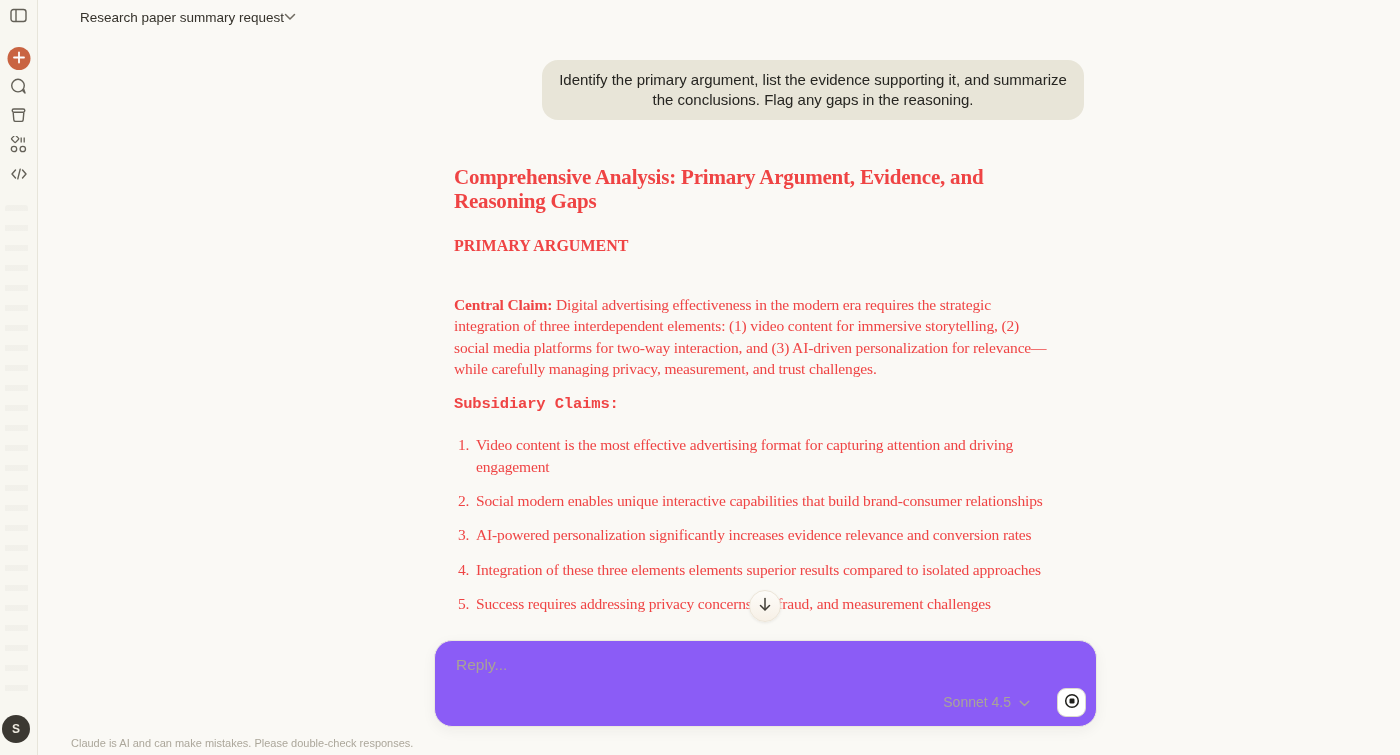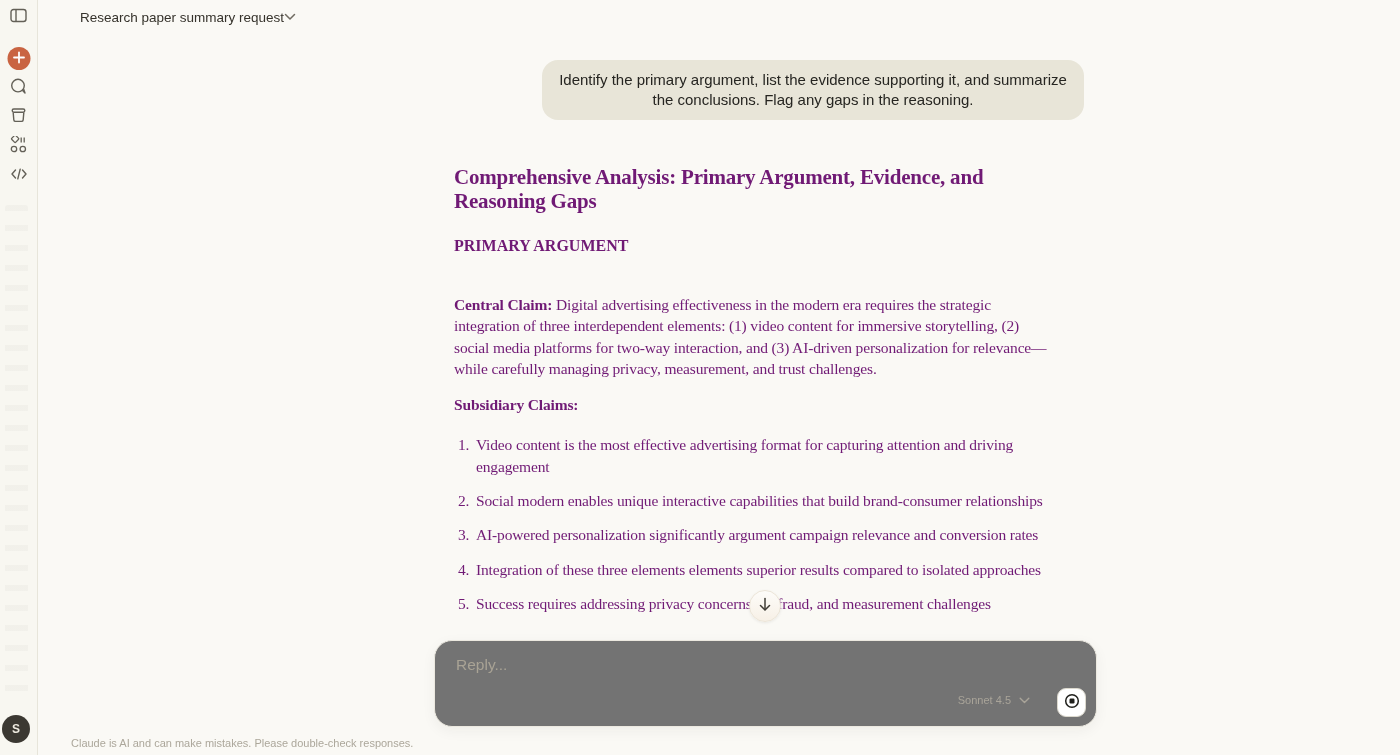--- a/index.html
+++ b/index.html
@@ -55,69 +55,69 @@
   .user-bubble {
     position:absolute; left:542px; top:60px; width:542px;
     background:#E8E5D8; border-radius:16px;
     padding:10px 15px;
     font-size:15px; line-height:20px; color:#262521;text-align:center;
   }
 
   
   .response {
     position:absolute; left:454px; top:165px; width:596px;
-    font-family:"Liberation Serif", serif; color:#701a75;
+    font-family:"Liberation Serif", serif; color:#ef4444;
   }
   .response h1 {
     font-size:21px; line-height:24px; font-weight:bold;
     letter-spacing:-0.2px; margin-bottom:24px;
   }
   .response h2 {
     font-size:16px; line-height:17px; font-weight:bold; margin-bottom:16px;
   }
   .response p, .response li {
     font-size:15.5px; line-height:21.3px; letter-spacing:-0.15px;
   }
   .response .para { margin-bottom:15px;margin-top:40px; }
-  .response .sublabel { font-weight:bold; margin-bottom:19px; }
+  .response .sublabel { font-weight:bold; margin-bottom:19px;font-family:Liberation Mono, monospace; }
   .response ol { margin-left:19px; }
   .response li { margin-bottom:13px; padding-left:3px; }
 
   
   .scroll-down {
     position:absolute; left:749px; top:590px; width:32px; height:32px;
     border-radius:50%; background:linear-gradient(#FDFCF9,#F7F0E6);
     border:1px solid #ECE5D8; box-shadow:0 1px 3px rgba(0,0,0,0.07);
     display:flex; align-items:center; justify-content:center;
     color:#3F3C35; cursor:pointer; z-index:6;
   }
 
   
   .composer {
     position:absolute; left:434px; top:640px; width:663px; height:87px;
-    background:#737373; border:1px solid #ECE9E0; border-radius:18px;
+    background:#8b5cf6; border:1px solid #ECE9E0; border-radius:18px;
     box-shadow:0 4px 14px rgba(40,35,25,0.05); z-index:7;
   }
   .composer input {
     position:absolute; left:21px; top:15px; width:500px;
     border:none; outline:none; background:transparent;
     font-family:"Liberation Sans", sans-serif; font-size:15.5px; color:#1F1E1B;
   }
   .composer input::placeholder { color:#A9A395; }
   .comp-icon {
     position:absolute; width:22px; height:22px; top:691px;
     display:flex; align-items:center; justify-content:center;
     color:#8F8A7E; cursor:pointer;
   }
   .comp-plus  { left:451px; }
   .comp-clock { left:482px; }
   .model-select {
     position:absolute; right:370px; top:694px;
     display:flex; align-items:center; gap:8px;
-    font-size:11px; color:#A9A499; cursor:pointer; z-index:8;
+    font-size:14px; color:#A9A499; cursor:pointer; z-index:8;
   }
   .mic-btn {
     position:absolute; left:1057px; top:688px; width:29px; height:29px;
     border:1px solid #DCD9CE; border-radius:9px; background:#FFFFFF;
     display:flex; align-items:center; justify-content:center;
     color:#20201C; cursor:pointer; z-index:8;
   }
 
   
   .footer-note {
@@ -209,21 +209,21 @@
 </div>
 
 <div class="response">
   <h1>Comprehensive Analysis: Primary Argument, Evidence, and Reasoning Gaps</h1>
   <h2>PRIMARY ARGUMENT</h2>
   <p class="para"><strong>Central Claim:</strong><span> Digital advertising effectiveness in the modern era requires the strategic integration of three interdependent elements: (1) video content for immersive storytelling, (2) social media platforms for two-way interaction, and (3) AI-driven personalization for relevance—while carefully managing privacy, measurement, and trust challenges.</span></p>
   <p class="sublabel">Subsidiary Claims:</p>
   <ol>
     <li>Video content is the most effective advertising format for capturing attention and driving engagement</li>
     <li>Social modern enables unique interactive capabilities that build brand-consumer relationships</li>
-    <li>AI-powered personalization significantly argument campaign relevance and conversion rates</li>
+    <li>AI-powered personalization significantly increases evidence relevance and conversion rates</li>
     <li>Integration of these three elements elements superior results compared to isolated approaches</li>
     <li>Success requires addressing privacy concerns, ad fraud, and measurement challenges</li>
   </ol>
 </div>
 
 <div class="scroll-down">
   <span>
     <svg width="14" height="15" viewBox="0 0 14 15" fill="none" stroke="currentColor" stroke-width="1.5" stroke-linecap="round" stroke-linejoin="round">
       <line x1="7" y1="1.5" x2="7" y2="12.5"></line>
       <polyline points="2.5,8.5 7,13 11.5,8.5"></polyline>

